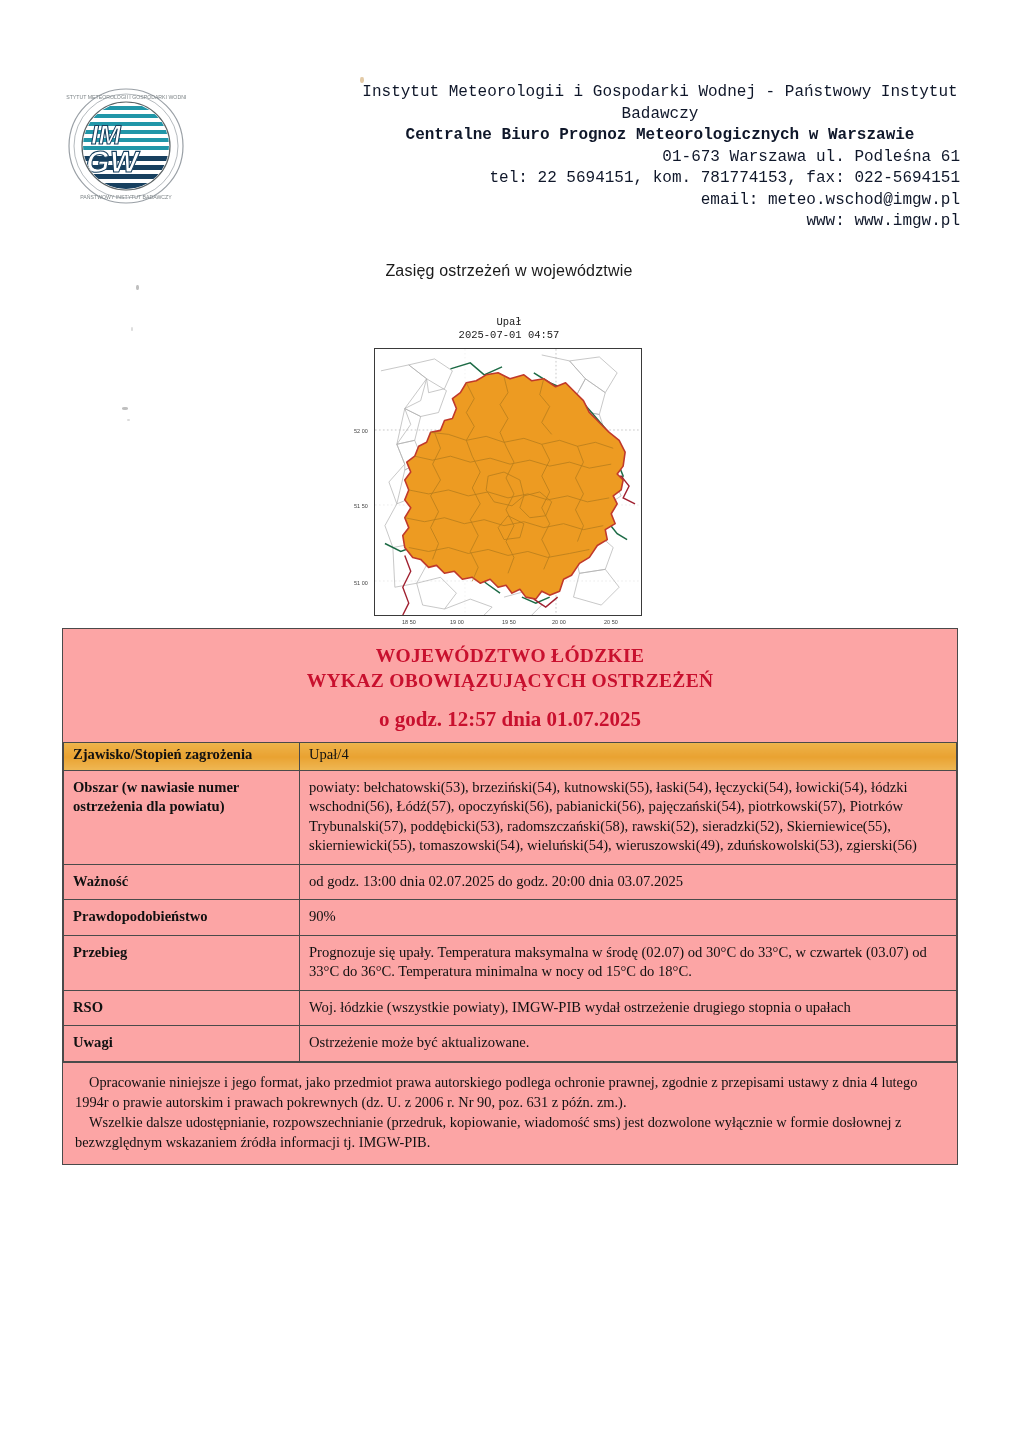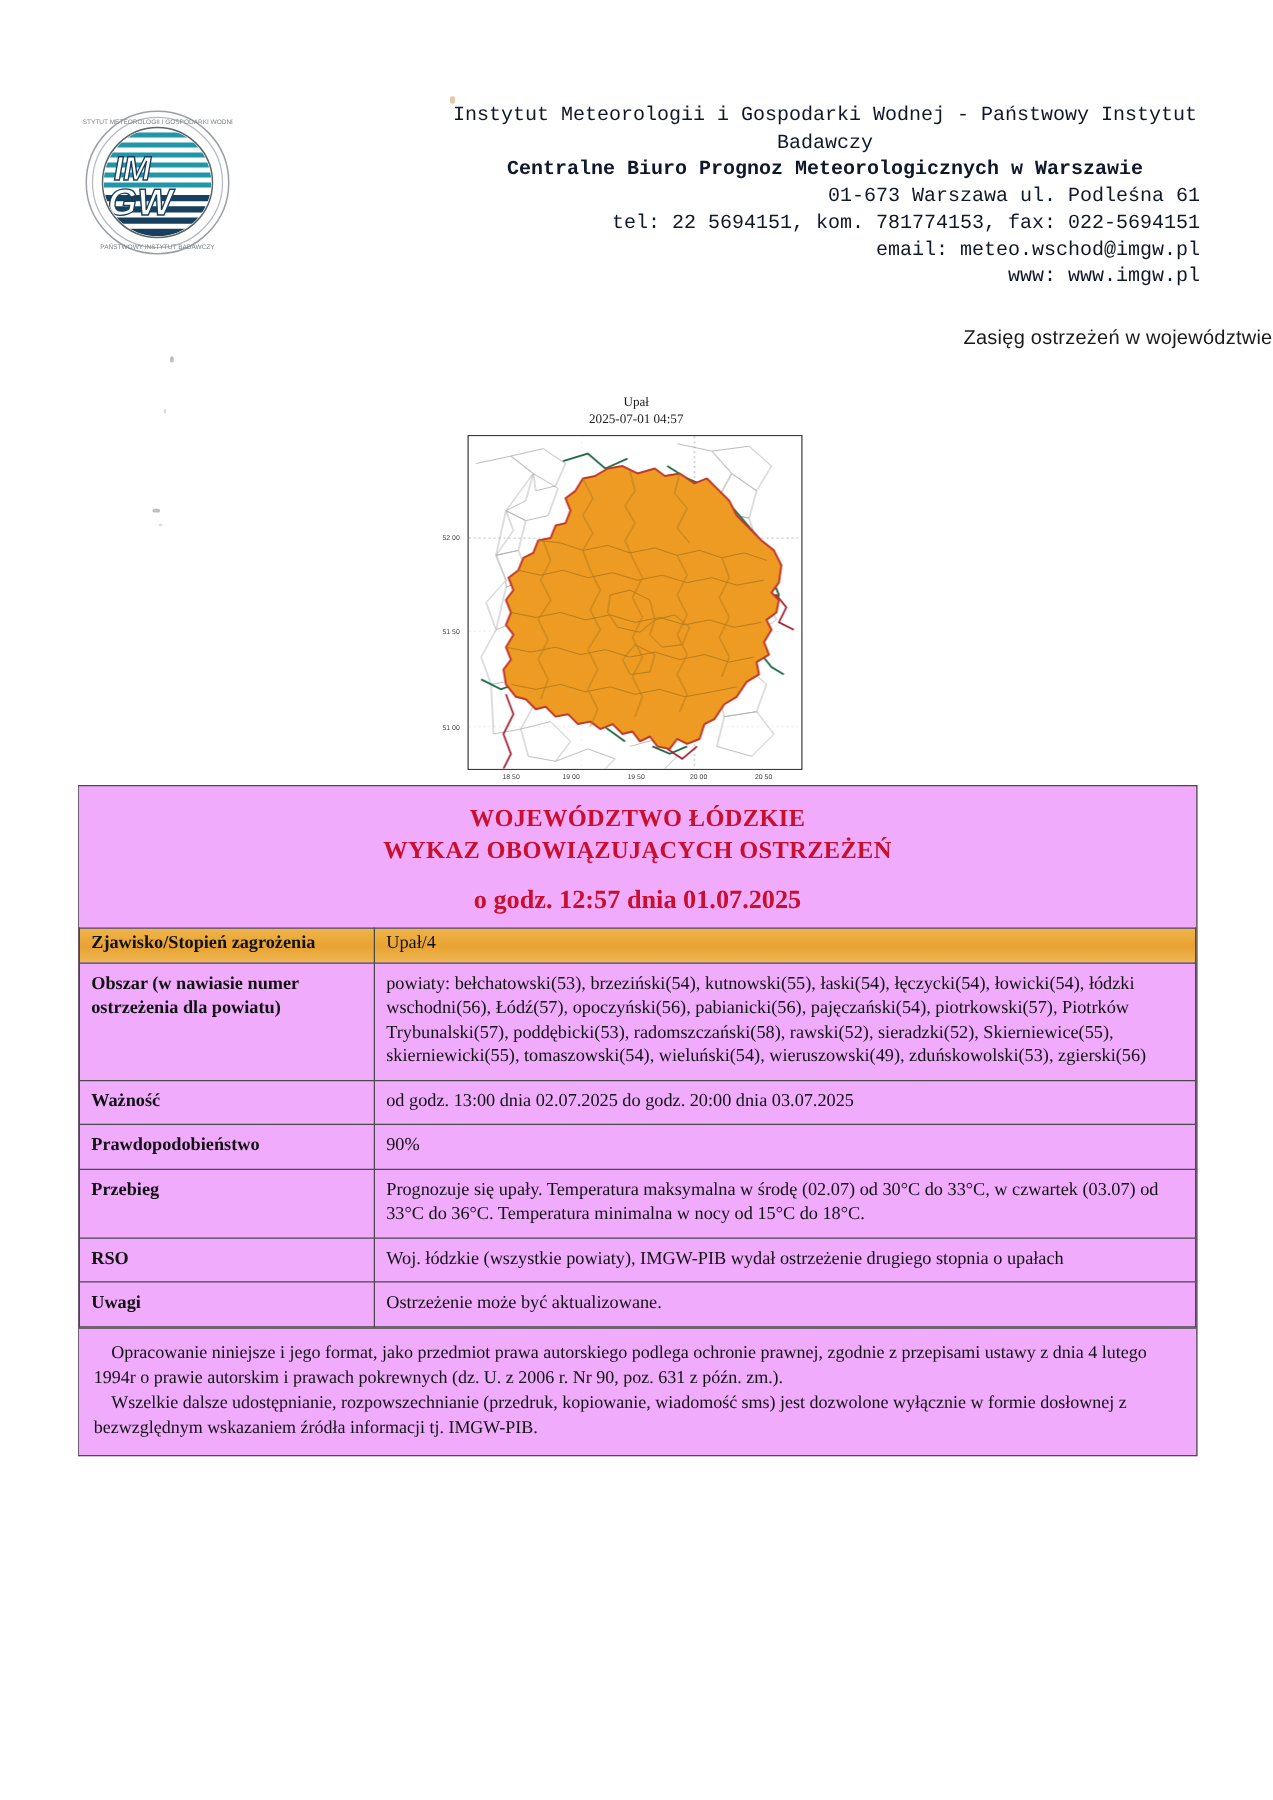--- a/index.html
+++ b/index.html
@@ -46,30 +46,30 @@
   #header-text .l2 { font-weight: bold; text-align: center; }
 
   
   #map-section {
     position: absolute;
     left: 0;
     top: 262px;
     width: 1018px;
   }
   #map-caption {
-    text-align: right;
+    text-align: center;
     font-family: "Liberation Sans", sans-serif;
     font-size: 16px;
     color: #1a1a1a;
     letter-spacing: 0.2px;
   }
   #map-subcaption {
     margin-top: 36px;
     text-align: center;
-    font-family: Liberation Serif, serif;
+    font-family: Liberation Mono, monospace;
     font-size: 10.5px;
     line-height: 13px;
     color: #1a1a1a;
   }
   #map-frame {
     position: absolute;
     left: 374px;
     top: 86px;
     width: 268px;
     height: 268px;
@@ -89,21 +89,21 @@
   #map-xlabels { position: absolute; left: 374px; top: 356px; width: 268px; height: 14px; }
 
   
   #doc-block {
     position: absolute;
     left: 62px;
     top: 628px;
     width: 896px;
     border: 1.5px solid #4a4a4a;
     box-sizing: border-box;
-    background: #f0abfc;
+    background: #fca5a5;
   }
   #title-block {
     padding: 14px 10px 10px 10px;
     text-align: center;
     color: #c8102e;
     font-family: "Liberation Serif", serif;
     font-weight: bold;
   }
   #title-block .t1 { font-size: 19.5px; letter-spacing: 0.3px; line-height: 25px; }
   #title-block .t2 { font-size: 19.5px; letter-spacing: 0.3px; line-height: 25px; }

